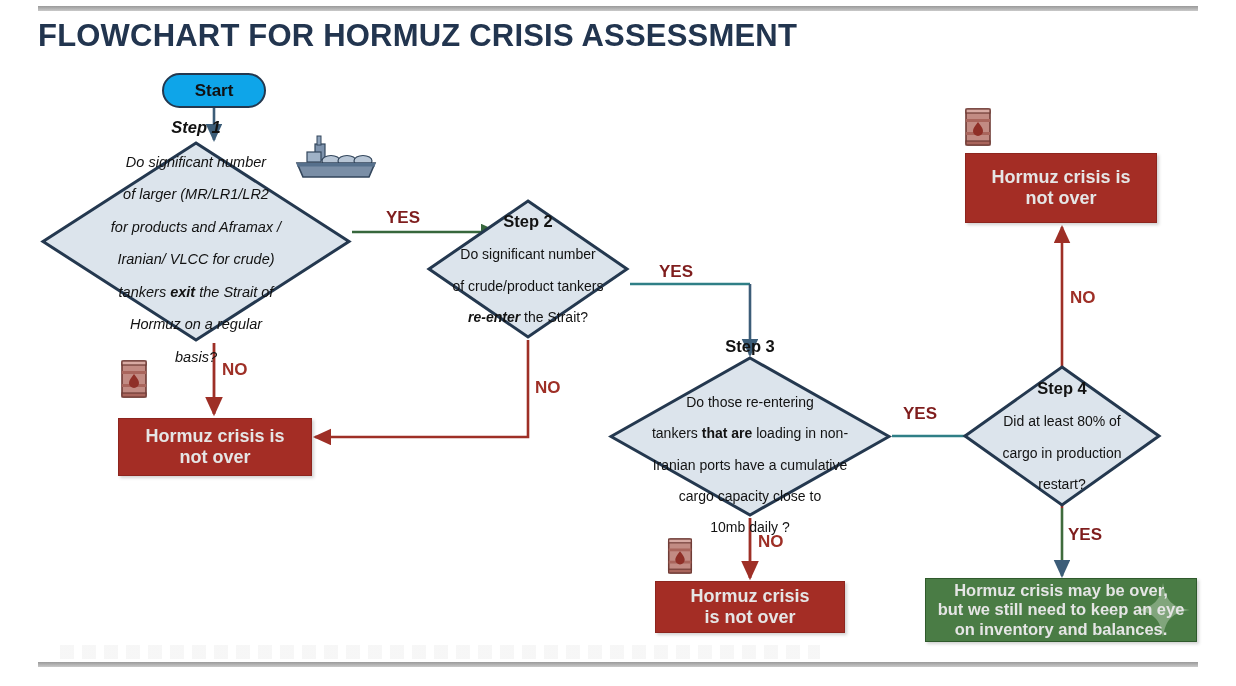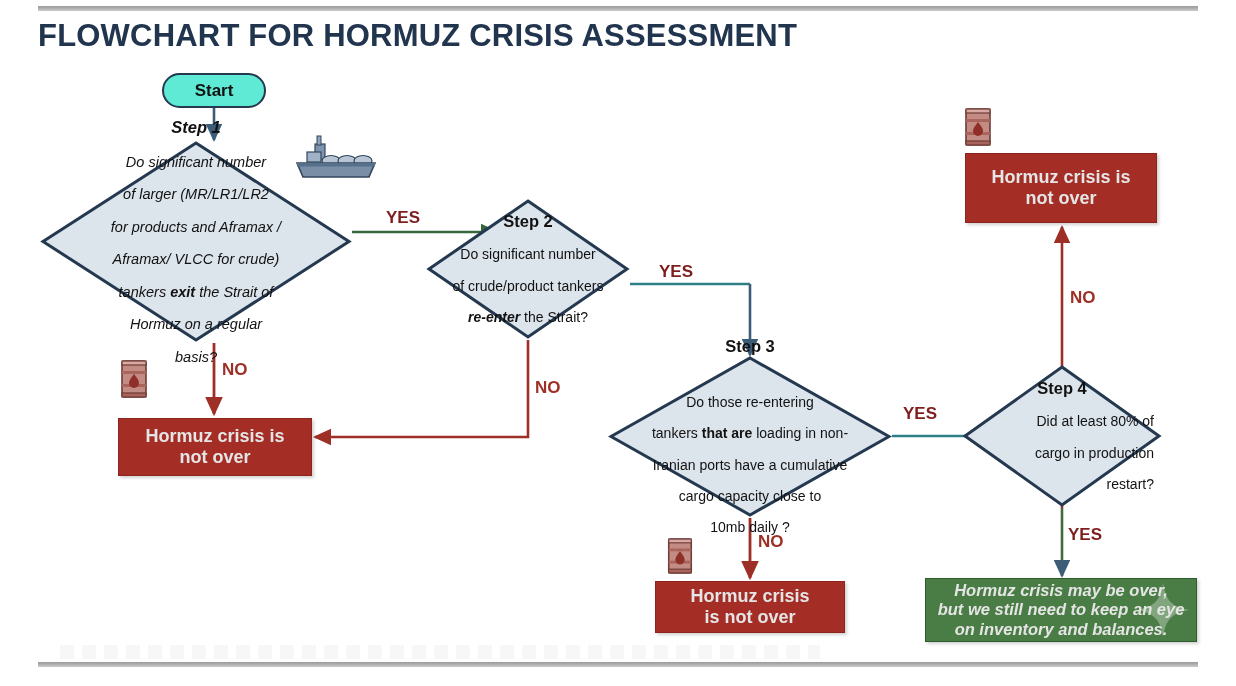--- a/index.html
+++ b/index.html
@@ -21,21 +21,21 @@
     position:absolute;left:38px;top:18px;
     font-size:31px;font-weight:bold;letter-spacing:.2px;
     color:#22354f;white-space:nowrap;
   }
 
   
   .node{position:absolute;box-sizing:border-box;}
 
   
   .pill{
-    background:#5eead4;border:2.5px solid #24384f;border-radius:22px;
+    background:#0ea5e9;border:2.5px solid #24384f;border-radius:22px;
     display:flex;align-items:center;justify-content:center;
     font-size:17px;font-weight:bold;color:#111;
   }
 
   
   .diamond{display:block;}
   .diamond svg{display:block;position:absolute;left:0;top:0;}
   .dtext{
     position:absolute;left:0;top:0;width:100%;height:100%;
     display:flex;flex-direction:column;align-items:center;justify-content:center;
@@ -142,21 +142,21 @@
   <div class="node diamond" style="left:40px;top:140px;width:312px;height:203px;font-style:italic;">
     <svg width="312" height="203" viewBox="0 0 312 203">
       <polygon points="156,3 309,101.5 156,200 3,101.5" fill="#dce4ec" stroke="#24384f" stroke-width="3"></polygon>
     </svg>
     <div class="dtext">
       <div class="dstep">Step 1</div>
       <div class="dbody">
         <span>Do significant number</span><br>
         <span>of larger (MR/LR1/LR2</span><br>
         <span>for products and Aframax /</span><br>
-        <span>Aframax/ VLCC for crude)</span><br>
+        <span>Iranian/ VLCC for crude)</span><br>
         <span>tankers </span><b>exit</b><span> the Strait of</span><br>
         <span>Hormuz on a regular</span><br>
         <span>basis?</span>
       </div>
     </div>
   </div>
 
   <div class="node diamond" style="left:426px;top:198px;width:204px;height:142px;">
     <svg width="204" height="142" viewBox="0 0 204 142">
       <polygon points="102,3 201,71 102,139 3,71" fill="#dce4ec" stroke="#24384f" stroke-width="3"></polygon>
@@ -184,21 +184,21 @@
         <span>cargo capacity close to</span><br>
         <span>10mb daily ?</span>
       </div>
     </div>
   </div>
 
   <div class="node diamond" style="left:962px;top:364px;width:200px;height:144px;">
     <svg width="200" height="144" viewBox="0 0 200 144">
       <polygon points="100,3 197,72 100,141 3,72" fill="#dce4ec" stroke="#24384f" stroke-width="3"></polygon>
     </svg>
-    <div class="dtext" style="font-size:14px;text-align:right;">
+    <div class="dtext" style="font-size:14px;">
       <div class="dstep">Step 4</div>
       <div class="dbody" style="width:184px;">
         <span>Did at least 80% of</span><br>
         <span>cargo in production</span><br>
         <span>restart?</span>
       </div>
     </div>
   </div>
 
   <div class="elabel yes" style="left:386px;top:208px;">YES</div>
@@ -255,18 +255,18 @@
 
   <div class="node term red" style="left:655px;top:581px;width:190px;height:52px;">
     <span>Hormuz crisis
 is not over</span>
   </div>
 
   <div class="node term green" style="left:925px;top:578px;width:272px;height:64px;">
     <svg class="sparkle" style="right:2px;bottom:0px;" width="62" height="62" viewBox="0 0 62 62">
       <path d="M31,4 C34,22 40,28 58,31 C40,34 34,40 31,58 C28,40 22,34 4,31 C22,28 28,22 31,4 z" fill="#cfe0cb" opacity="0.75"></path>
     </svg>
-    <span style="position:relative;z-index:2;font-style:italic;">Hormuz crisis may be over,
+    <span style="position:relative;z-index:2;">Hormuz crisis may be over,
 but we still need to keep an eye
 on inventory and balances.</span>
   </div>
 
 </div>
 
 </body></html>

